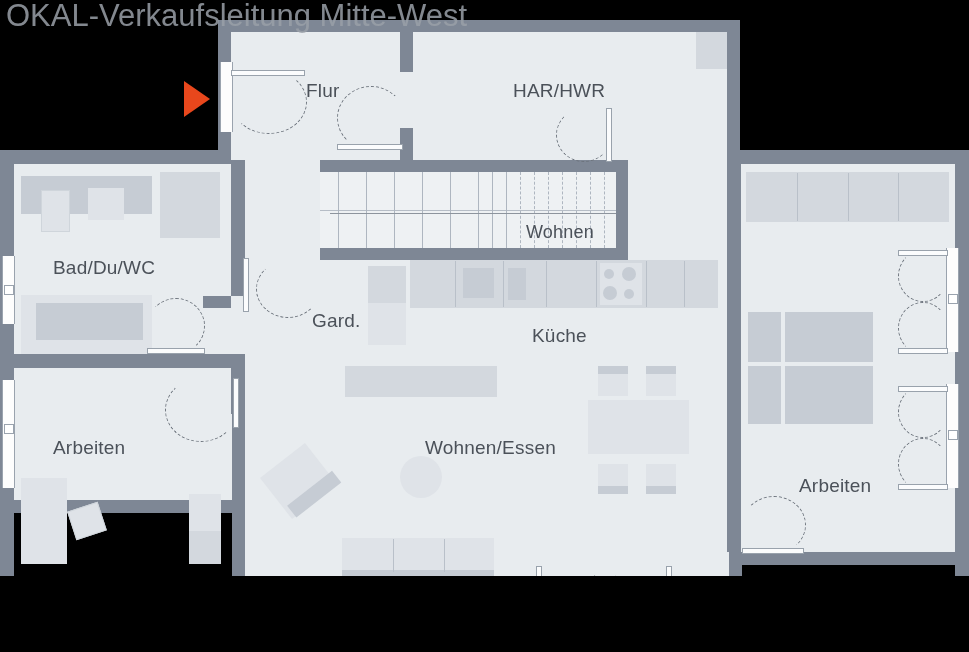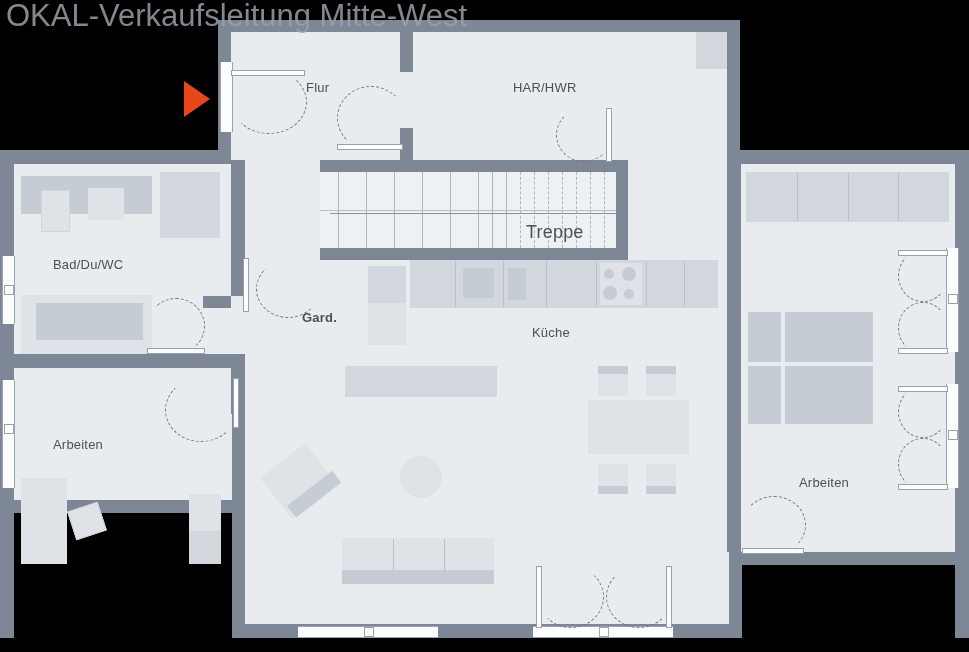--- a/index.html
+++ b/index.html
@@ -1,27 +1,27 @@
 <!DOCTYPE html>
 <html><head>
 <meta charset="utf-8">
 <title>Grundriss</title>
 <style>
   html,body{margin:0;padding:0;background:#000;}
   body{font-family:"Liberation Sans",sans-serif;}
-  #stage{position:relative;width:969px;height:652px;background:#000;overflow:hidden;}
+  #stage{position:relative;width:969px;height:576px;background:#000;overflow:hidden;}
 
   
   .wall{position:absolute;background:#7e8795;}
   .room{position:absolute;background:#e8ecef;}
   .floor{position:absolute;background:#e9edf0;}
   .furn{position:absolute;background:#c6ccd4;}
   .furn-l{position:absolute;background:#dfe3e8;}
   .furn-m{position:absolute;background:#d3d8de;}
-  .label{position:absolute;color:#4b5159;font-size:13px;letter-spacing:.2px;white-space:nowrap;}
+  .label{position:absolute;color:#4b5159;font-size:19px;letter-spacing:.2px;white-space:nowrap;}
   .win{position:absolute;background:#fdfdfd;border-top:1px solid #9aa3ae;border-bottom:1px solid #9aa3ae;}
   .win-v{position:absolute;background:#fdfdfd;border-left:1px solid #9aa3ae;border-right:1px solid #9aa3ae;}
   .winmark{position:absolute;border:1px solid #9aa3ae;background:#fff;}
   .leaf-h{position:absolute;background:#fbfcfd;border:1px solid #99a2ac;}
   .leaf-v{position:absolute;background:#fbfcfd;border:1px solid #99a2ac;}
   .swing{position:absolute;border:1px dashed #6d747d;border-radius:50%;
          border-right-color:transparent;border-bottom-color:transparent;}
   .swing-tr{position:absolute;border:1px dashed #6d747d;border-radius:50%;
          border-left-color:transparent;border-bottom-color:transparent;}
   .swing-br{position:absolute;border:1px dashed #6d747d;border-radius:50%;
@@ -120,42 +120,42 @@
   <div class="stair-step dash" style="left:520px;top:172px;height:76px;"></div>
   <div class="stair-step dash" style="left:534px;top:172px;height:76px;"></div>
   <div class="stair-step dash" style="left:548px;top:172px;height:76px;"></div>
   <div class="stair-step dash" style="left:562px;top:172px;height:76px;"></div>
   <div class="stair-step dash" style="left:576px;top:172px;height:76px;"></div>
   <div class="stair-step dash" style="left:590px;top:172px;height:76px;"></div>
   <div class="stair-step dash" style="left:604px;top:172px;height:76px;"></div>
 
   <div class="stairline" style="left:330px;top:213px;width:286px;background:#8d949d;"></div>
   <div class="arrow" style="left:616px;top:207px;border-top:6px solid transparent;border-bottom:6px solid transparent;border-left:12px solid #7e8795;"></div>
-  <div class="label" style="left:526px;top:222px;font-size:18px;">Treppe</div>
+  <div class="label" style="left:526px;top:222px;font-size:18px;">Wohnen</div>
 
   <div class="label" style="left:53px;top:257px;">Bad/Du/WC</div>
 
   <div class="furn" style="left:21px;top:176px;width:131px;height:38px;"></div>
   <div class="furn-l" style="left:88px;top:188px;width:36px;height:32px;"></div>
   <div class="furn-l" style="left:41px;top:190px;width:27px;height:40px;border:1px solid #cfd5db;"></div>
 
   <div class="furn-m" style="left:160px;top:172px;width:60px;height:66px;"></div>
 
   <div class="floor" style="left:21px;top:295px;width:131px;height:59px;background:#dfe3e8;"></div>
   <div class="furn" style="left:36px;top:303px;width:107px;height:37px;"></div>
 
   <div class="win-v" style="left:2px;top:256px;width:11px;height:68px;"></div>
   <div class="winmark" style="left:4px;top:285px;width:8px;height:8px;"></div>
 
   <div class="wall" style="left:203px;top:296px;width:28px;height:12px;"></div>
   <div class="leaf-h" style="left:147px;top:348px;width:56px;height:4px;"></div>
   <div class="swing-tr" style="left:147px;top:298px;width:56px;height:54px;"></div>
   <div class="leaf-v" style="left:243px;top:258px;width:4px;height:52px;"></div>
 
-  <div class="label" style="left:302px;top:310px;font-weight:bold;">Gard.</div>
+  <div class="label" style="left:312px;top:310px;">Gard.</div>
   <div class="furn-m" style="left:368px;top:266px;width:38px;height:37px;"></div>
   <div class="furn-l" style="left:368px;top:303px;width:38px;height:42px;"></div>
   <div class="swing-bl" style="left:256px;top:260px;width:62px;height:56px;"></div>
 
   <div class="swing-bl" style="left:165px;top:378px;width:70px;height:62px;"></div>
   <div class="leaf-v" style="left:233px;top:378px;width:4px;height:48px;"></div>
 
   <div class="label" style="left:532px;top:325px;">Küche</div>
 
   <div class="furn-m" style="left:410px;top:260px;width:308px;height:48px;"></div>
@@ -176,20 +176,21 @@
 
   <div class="label" style="left:53px;top:437px;">Arbeiten</div>
   <div class="furn-l" style="left:21px;top:478px;width:46px;height:86px;"></div>
   <div class="furn-l" style="left:71px;top:506px;width:30px;height:28px;transform:rotate(-18deg);border:1px solid #cfd5db;"></div>
   <div class="furn-l" style="left:189px;top:494px;width:32px;height:37px;"></div>
   <div class="furn-m" style="left:189px;top:531px;width:32px;height:33px;"></div>
 
   <div class="win-v" style="left:2px;top:380px;width:11px;height:108px;"></div>
   <div class="winmark" style="left:4px;top:424px;width:8px;height:8px;"></div>
 
+  <div class="label" style="left:425px;top:437px;">Wohnen/Essen</div>
 
   <div class="furn-m" style="left:345px;top:366px;width:152px;height:31px;"></div>
 
   <div class="furn-l" style="left:270px;top:455px;width:57px;height:52px;transform:rotate(-38deg);"></div>
   <div class="furn" style="left:270px;top:492px;width:57px;height:15px;transform:rotate(-38deg);transform-origin:50% -120%;"></div>
 
   <div class="furn-l" style="left:400px;top:456px;width:42px;height:42px;border-radius:50%;"></div>
 
   <div class="furn-l" style="left:342px;top:538px;width:152px;height:44px;"></div>
   <div class="furn" style="left:342px;top:570px;width:152px;height:14px;"></div>

